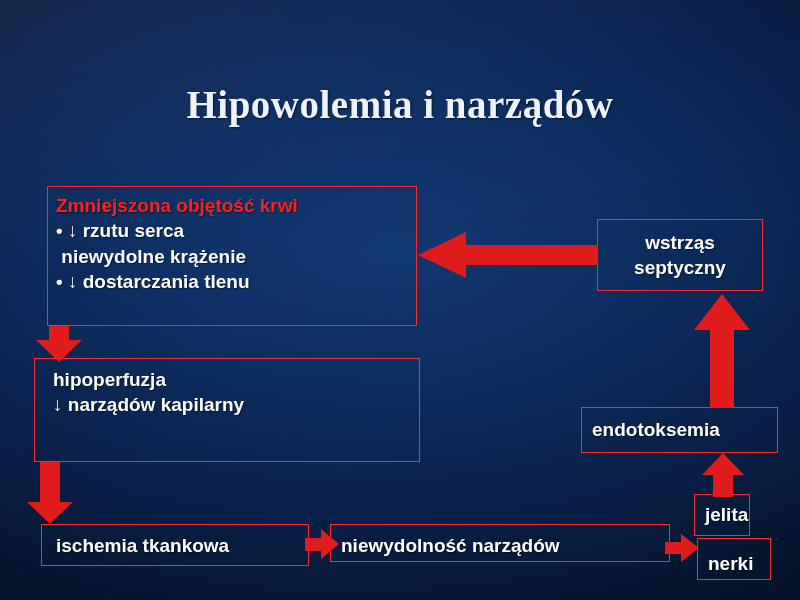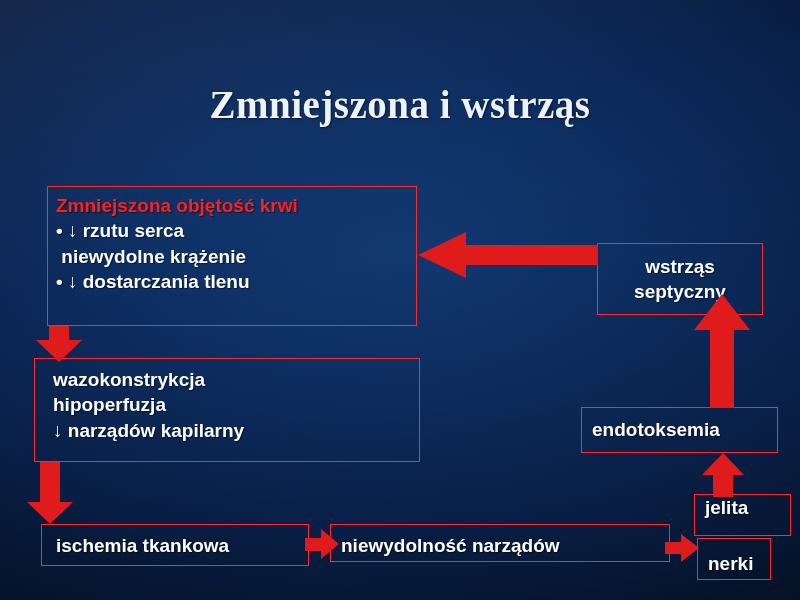--- a/index.html
+++ b/index.html
@@ -67,31 +67,31 @@
     left: 41px; top: 524px; width: 268px; height: 42px;
     padding: 8px 0 0 14px;
   }
   #box-organ {
     left: 330px; top: 524px; width: 340px; height: 38px;
     padding: 8px 0 0 10px;
   }
   #box-shock {
     left: 597px; top: 219px; width: 166px; height: 72px;
     padding: 0; text-align: center;
-    display: flex; flex-direction: column; justify-content: center; margin-top: 24px;
+    display: flex; flex-direction: column; justify-content: center;
   }
   #box-endo {
     left: 581px; top: 407px; width: 197px; height: 46px;
     padding: 0 0 0 10px;
     display: flex; align-items: center;
   }
   #box-jelita {
-    left: 694px; top: 494px; width: 97px; height: 42px;
+    left: 694px; top: 494px; width: 56px; height: 42px;
     padding: 0 0 0 10px;
-    display: flex; 
+    display: flex; align-items: center;
   }
   #box-nerki {
     left: 697px; top: 538px; width: 74px; height: 42px;
     padding: 10px 0 0 10px;
     display: flex; align-items: center;
   }
 
   
   .arrow { position: absolute; }
   .arrow .shaft { position: absolute; background: #e01b1b; }
@@ -165,31 +165,30 @@
     border-left: 28px solid transparent;
     border-right: 28px solid transparent;
     border-bottom: 36px solid #e01b1b;
   }
 </style>
 </head>
 <body>
 
 <div id="slide">
 
-  <div class="title">Zmniejszona i wstrząs</div>
+  <div class="title">Hipowolemia i narządów</div>
 
   <div class="box" id="box-blood">
     <div class="line heading-red">Zmniejszona objętość krwi</div>
     <div class="line">• ↓ rzutu serca</div>
     <div class="line"> niewydolne krążenie</div>
     <div class="line">• ↓ dostarczania tlenu</div>
   </div>
 
   <div class="box" id="box-vaso">
-    <div class="line">wazokonstrykcja</div>
     <div class="line">hipoperfuzja</div>
     <div class="line">↓ narządów kapilarny</div>
   </div>
 
   <div class="box" id="box-ischemia">
     <div class="line">ischemia tkankowa</div>
   </div>
 
   <div class="box" id="box-organ">
     <div class="line">niewydolność narządów</div>

